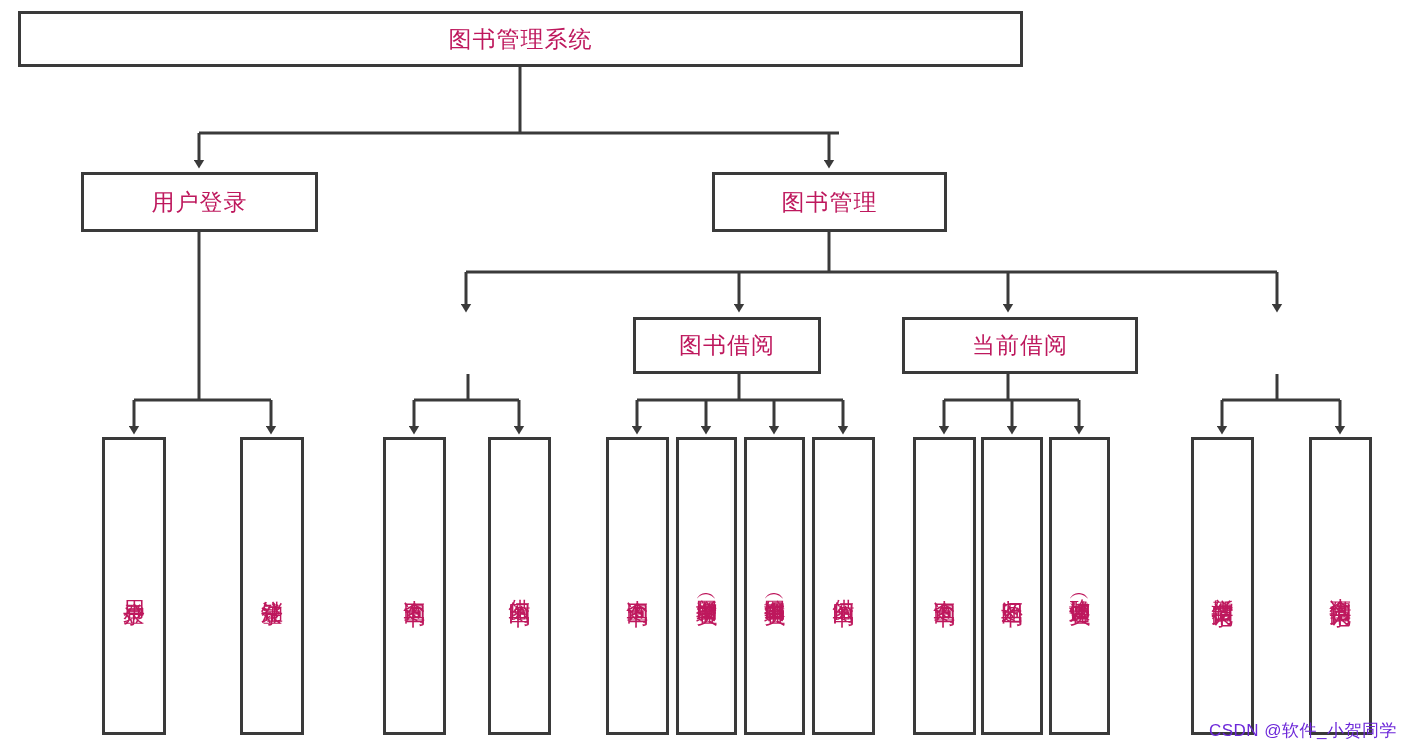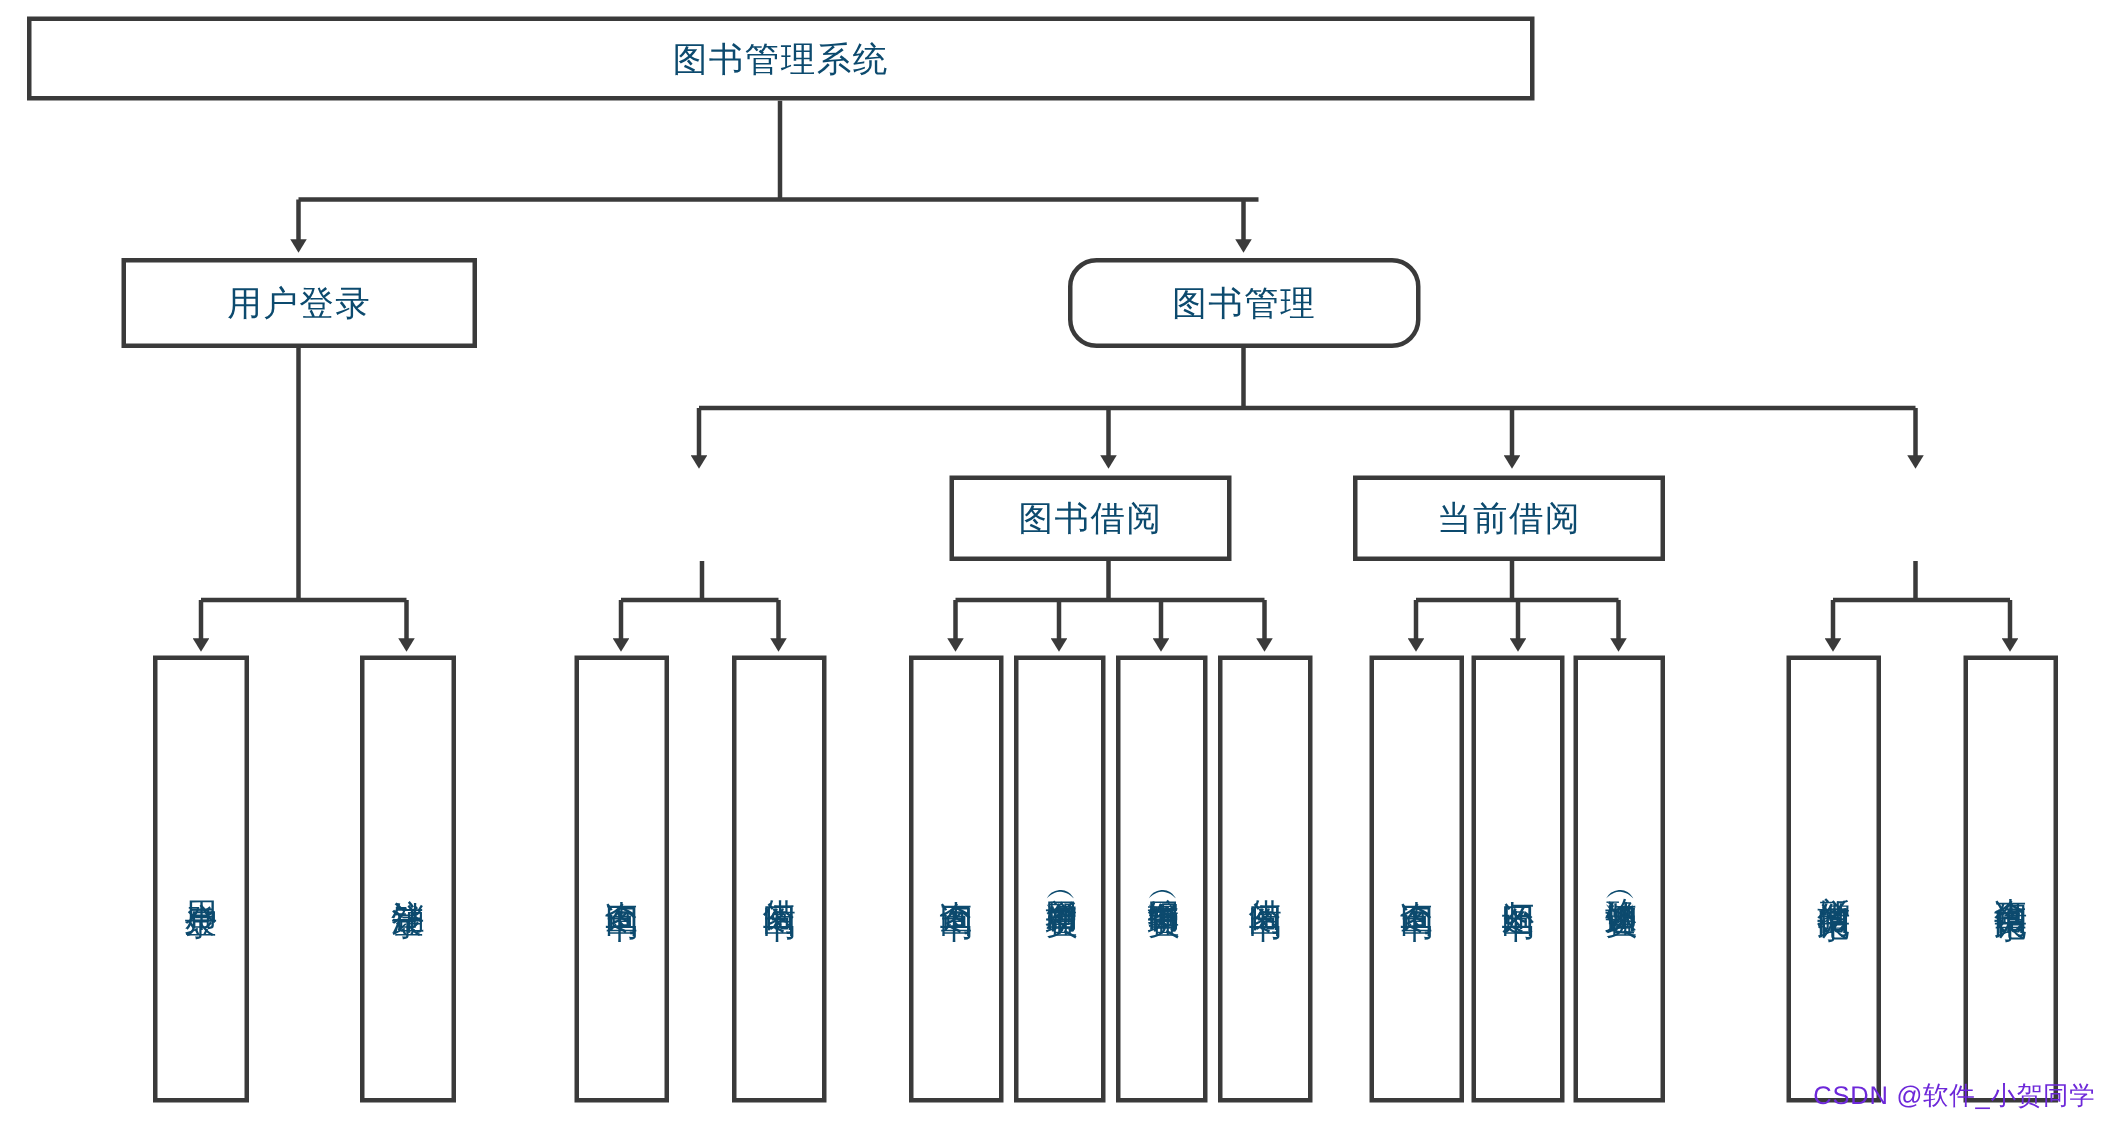--- a/index.html
+++ b/index.html
@@ -33,21 +33,21 @@
     display: flex;
     align-items: center;
     justify-content: center;
     color: #3c3c3c;
   }
   .node-label {
     font-size: 23px;
     line-height: 1.25;
     letter-spacing: 1px;
     white-space: nowrap;
-    color: #0c4a6e;
+    color: #be185d;
   }
   .leaf {
     border-width: 3px;
     align-items: center;
     justify-content: center;
   }
   .leaf .node-label {
     writing-mode: vertical-rl;
     text-orientation: upright;
     font-size: 22px;
@@ -125,28 +125,28 @@
     </g>
   </svg>
 
   <div class="node" style="left:18px; top:11px; width:1005px; height:56px;">
     <span class="node-label">图书管理系统</span>
   </div>
 
   <div class="node" style="left:81px; top:172px; width:237px; height:60px;">
     <span class="node-label">用户登录</span>
   </div>
-  <div class="node" style="left:712px; top:172px; width:235px; height:60px;border-radius:19px;">
+  <div class="node" style="left:712px; top:172px; width:235px; height:60px;">
     <span class="node-label">图书管理</span>
   </div>
 
   <div class="node" style="left:633px; top:317px; width:188px; height:57px;">
     <span class="node-label">图书借阅</span>
   </div>
-  <div class="node" style="left:902px; top:317px; width:208px; height:57px;">
+  <div class="node" style="left:902px; top:317px; width:236px; height:57px;">
     <span class="node-label">当前借阅</span>
   </div>
 
   <div class="node leaf" style="left:102px; top:437px; width:64px; height:298px;">
     <span class="node-label">用户登录</span>
   </div>
   <div class="node leaf" style="left:240px; top:437px; width:64px; height:298px;">
     <span class="node-label">注销登录</span>
   </div>
 

